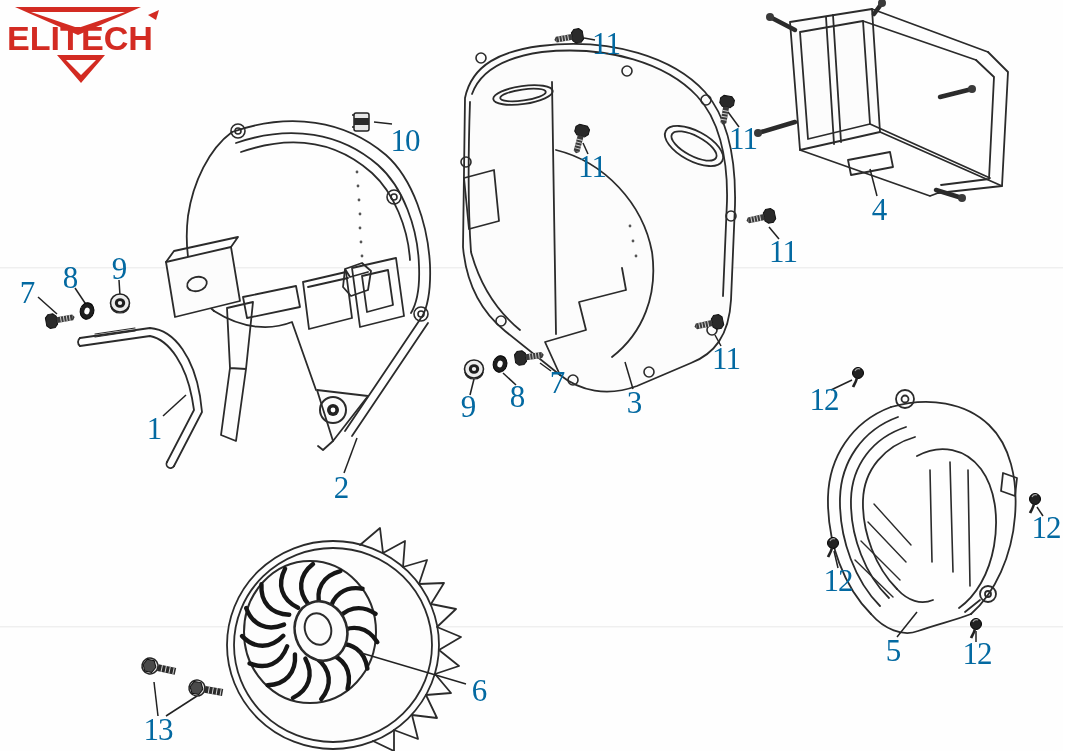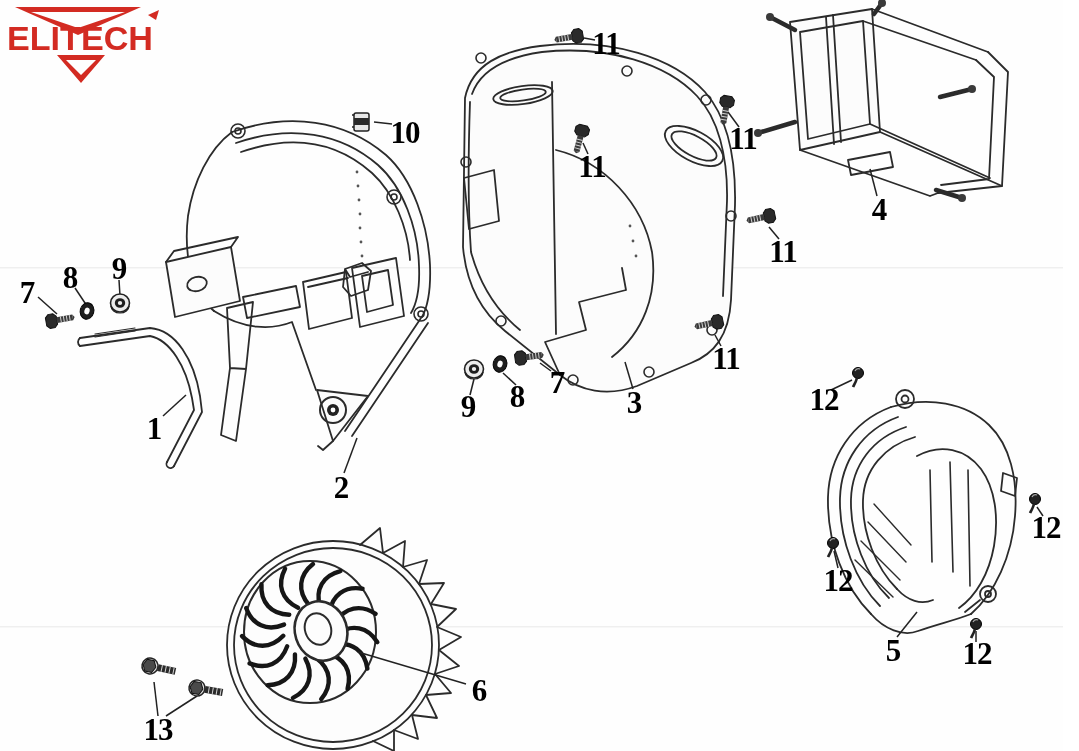--- a/index.html
+++ b/index.html
@@ -1,20 +1,20 @@
 <!DOCTYPE html>
 <html><head>
 <meta charset="utf-8">
 <style>
   html,body{margin:0;padding:0;background:#fff;}
   .stage{position:relative;width:1063px;height:751px;background:#fefefe;overflow:hidden;
          font-family:"Liberation Serif",serif;}
   .stage svg{position:absolute;left:0;top:0;}
-  .callout{position:absolute;transform:translate(-50%,-50%);font-weight:bold;font-size:31px;
-           color:#000000;letter-spacing:-1px;line-height:1;white-space:nowrap;
+  .callout{position:absolute;transform:translate(-50%,-50%);font-weight:normal;font-size:31px;
+           color:#0369a1;letter-spacing:-1px;line-height:1;white-space:nowrap;
            font-family:"Liberation Serif",serif;}
   .diagram-line{stroke:#2b2b2b;fill:none;stroke-width:1.8;stroke-linecap:round;stroke-linejoin:round;}
   .fillpart{fill:#fcfcfc;}
 </style>
 </head>
 <body>
 
 <div class="stage">
 
 <svg width="1079" height="751" viewBox="0 0 1079 751">
@@ -269,21 +269,21 @@
 <div class="callout" style="left:634px;top:402px">3</div>
 <div class="callout" style="left:879px;top:209px">4</div>
 <div class="callout" style="left:893px;top:650px">5</div>
 <div class="callout" style="left:479px;top:690px">6</div>
 <div class="callout" style="left:27px;top:292px">7</div>
 <div class="callout" style="left:70px;top:277px">8</div>
 <div class="callout" style="left:119px;top:268px">9</div>
 <div class="callout" style="left:468px;top:406px">9</div>
 <div class="callout" style="left:517px;top:396px">8</div>
 <div class="callout" style="left:557px;top:382px">7</div>
-<div class="callout" style="left:405px;top:132px">10</div>
+<div class="callout" style="left:405px;top:140px">10</div>
 <div class="callout" style="left:606px;top:43px">11</div>
 <div class="callout" style="left:743px;top:138px">11</div>
 <div class="callout" style="left:592px;top:166px">11</div>
 <div class="callout" style="left:783px;top:251px">11</div>
 <div class="callout" style="left:726px;top:358px">11</div>
 <div class="callout" style="left:824px;top:399px">12</div>
 <div class="callout" style="left:1046px;top:527px">12</div>
 <div class="callout" style="left:838px;top:580px">12</div>
 <div class="callout" style="left:977px;top:653px">12</div>
 <div class="callout" style="left:158px;top:729px">13</div>

